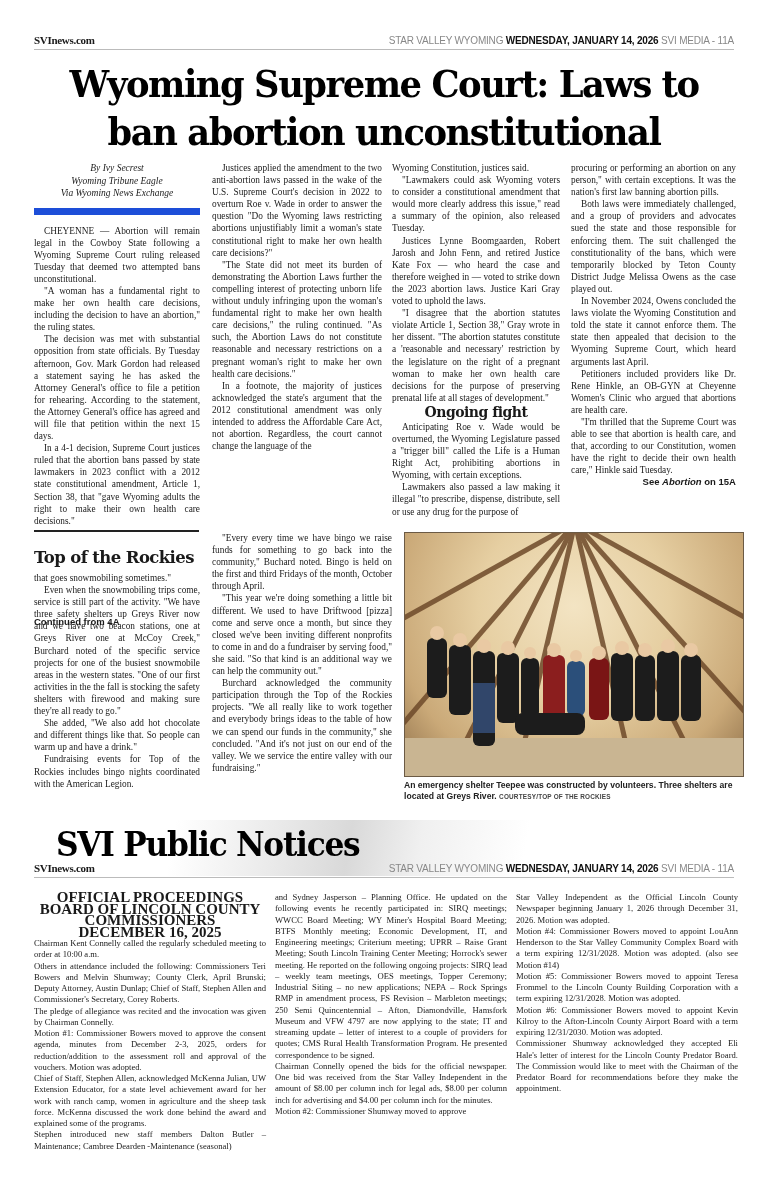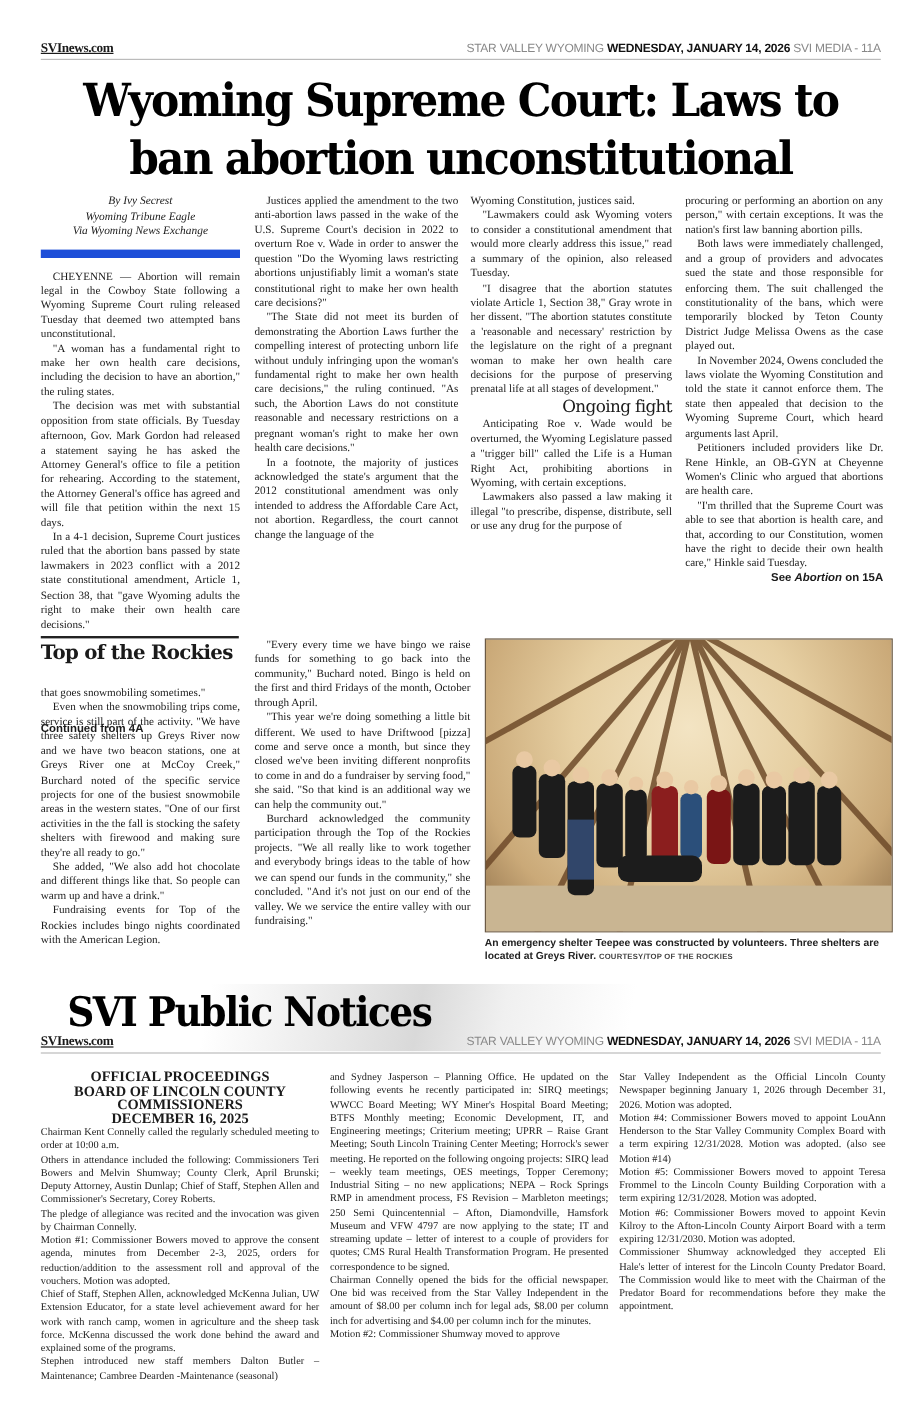--- a/index.html
+++ b/index.html
@@ -1,42 +1,42 @@
 <!DOCTYPE html>
 <html><head>
 <meta charset="utf-8">
 <style>
   * { box-sizing: border-box; margin: 0; padding: 0; }
   html, body { width: 768px; height: 1187px; background: #fff; overflow: hidden; }
   body { position: relative; font-family: "Liberation Serif", "DejaVu Serif", serif; color: #1a1a1a; }
   .folio { position: absolute; left: 34px; width: 700px; height: 20px; border-bottom: 1px solid #bbb; }
-  .folio .site { position: absolute; left: 0; bottom: 3px; font-family: "Liberation Serif", serif; font-size: 11px; font-weight: bold; letter-spacing: -0.3px; text-decoration: underline; }
+  .folio .site { position: absolute; left: 0; bottom: 3px; font-family: "Liberation Serif", serif; font-size: 11px; font-weight: bold; letter-spacing: -0.3px; }
   .folio .dateline { position: absolute; right: 0; bottom: 3px; font-family: "Liberation Sans", sans-serif; font-size: 10px; color: #888; letter-spacing: -0.2px; margin-left: 36px; }
   .folio .dateline b { color: #111; font-weight: bold; }
   .headline { position: absolute; left: 34px; width: 700px; top: 60px; text-align: center; font-family: "DejaVu Serif", serif; font-weight: bold; font-size: 38px; line-height: 48px; letter-spacing: -1.6px; color: #000; transform: scaleX(0.93); transform-origin: center top; }
   .col { position: absolute; font-size: 9.3px; line-height: 12.1px; text-align: justify; }
   .col p { text-indent: 10px; }
   .col p.noindent { text-indent: 0; }
   .byline { text-align: center; font-style: italic; font-size: 9.5px; line-height: 12.5px; padding-bottom: 8px; border-bottom: 7px solid #1d4ed8; margin-bottom: 10px; }
-  .subhead { text-align: right; font-weight: normal; font-size: 14px; line-height: 17px; font-family: "DejaVu Serif", serif; letter-spacing: -0.5px; }
+  .subhead { text-align: center; font-weight: bold; font-size: 14px; line-height: 17px; font-family: "DejaVu Serif", serif; letter-spacing: -0.5px; }
   .jump { text-align: right; font-family: "Liberation Sans", sans-serif; font-weight: bold; font-size: 9.5px; }
   .jump i { font-style: italic; }
-  .kicker-head { position: absolute; left: 34px; top: 530px; width: 165px; border-top: 2px solid #222; padding-top: 2px; }
+  .kicker-head { position: absolute; left: 34px; top: 530px; width: 165px; border-top: 2px solid #222; padding-top: 16px; }
   .kicker-head .t { font-family: "DejaVu Serif", serif; font-weight: bold; font-size: 16.5px; letter-spacing: -0.6px; line-height: 20px; }
   .kicker-head .s { font-family: "Liberation Sans", sans-serif; font-weight: bold; font-size: 9.5px; line-height: 11px; margin-top: 48px; }
   .photo { position: absolute; left: 404px; top: 532px; width: 340px; height: 245px; overflow: hidden; border: 1px solid #6b5a45;
     background: radial-gradient(ellipse at 50% 30%, #f3e4c3 0%, #e6cfa2 40%, #caa978 75%, #8e6f49 100%); }
   .caption { position: absolute; left: 404px; top: 780px; width: 342px; font-family: "Liberation Sans", sans-serif; font-size: 8.6px; line-height: 11px; font-weight: bold; color: #222; }
   .caption .credit { font-size: 6.4px; font-weight: bold; color: #444; letter-spacing: 0.2px; }
   .notices-banner { position: absolute; left: 34px; top: 820px; width: 700px; height: 56px; overflow: hidden;
     background: linear-gradient(100deg, #fff 0%, #fff 20%, #e9e9e9 35%, #d9d9d9 45%, #f0f0f0 55%, #fff 70%); }
   .notices-banner .t { position: absolute; left: 22px; top: 4px; font-family: "DejaVu Serif", serif; font-weight: bold; font-size: 34px; letter-spacing: -1.4px; color: #000; transform: scaleX(0.92); transform-origin: left top; }
   .ncol { position: absolute; font-size: 8.6px; line-height: 11.25px; text-align: justify; }
   .ncol p { margin: 0; }
-  .nhead { text-align: center; font-weight: bold; font-size: 12px; line-height: 11.5px; }
+  .nhead { text-align: center; font-weight: bold; font-size: 15px; line-height: 11.5px; }
 </style>
 </head>
 <body>
 
 <div class="folio" style="top:30px;">
   <span class="site">SVInews.com</span>
   <span class="dateline">
     <span>STAR VALLEY WYOMING</span>
     <b>WEDNESDAY, JANUARY 14, 2026</b>
     <span>SVI MEDIA - 11A</span>
@@ -59,20 +59,21 @@
 
 <div class="col" style="left:212px; top:162px; width:170px;">
   <p>Justices applied the amendment to the two anti-abortion laws passed in the wake of the U.S. Supreme Court's decision in 2022 to overturn Roe v. Wade in order to answer the question "Do the Wyoming laws restricting abortions unjustifiably limit a woman's state constitutional right to make her own health care decisions?"</p>
   <p>"The State did not meet its burden of demonstrating the Abortion Laws further the compelling interest of protecting unborn life without unduly infringing upon the woman's fundamental right to make her own health care decisions," the ruling continued. "As such, the Abortion Laws do not constitute reasonable and necessary restrictions on a pregnant woman's right to make her own health care decisions."</p>
   <p>In a footnote, the majority of justices acknowledged the state's argument that the 2012 constitutional amendment was only intended to address the Affordable Care Act, not abortion. Regardless, the court cannot change the language of the</p>
 </div>
 
 <div class="col" style="left:392px; top:162px; width:168px;">
   <p class="noindent">Wyoming Constitution, justices said.</p>
   <p>"Lawmakers could ask Wyoming voters to consider a constitutional amendment that would more clearly address this issue," read a summary of the opinion, also released Tuesday.</p>
+  <p>Justices Lynne Boomgaarden, Robert Jarosh and John Fenn, and retired Justice Kate Fox — who heard the case and therefore weighed in — voted to strike down the 2023 abortion laws. Justice Kari Gray voted to uphold the laws.</p>
   <p>"I disagree that the abortion statutes violate Article 1, Section 38," Gray wrote in her dissent. "The abortion statutes constitute a 'reasonable and necessary' restriction by the legislature on the right of a pregnant woman to make her own health care decisions for the purpose of preserving prenatal life at all stages of development."</p>
   <div class="subhead">Ongoing fight</div>
   <p>Anticipating Roe v. Wade would be overturned, the Wyoming Legislature passed a "trigger bill" called the Life is a Human Right Act, prohibiting abortions in Wyoming, with certain exceptions.</p>
   <p>Lawmakers also passed a law making it illegal "to prescribe, dispense, distribute, sell or use any drug for the purpose of</p>
 </div>
 
 <div class="col" style="left:571px; top:162px; width:165px;">
   <p class="noindent">procuring or performing an abortion on any person," with certain exceptions. It was the nation's first law banning abortion pills.</p>
   <p>Both laws were immediately challenged, and a group of providers and advocates sued the state and those responsible for enforcing them. The suit challenged the constitutionality of the bans, which were temporarily blocked by Teton County District Judge Melissa Owens as the case played out.</p>
   <p>In November 2024, Owens concluded the laws violate the Wyoming Constitution and told the state it cannot enforce them. The state then appealed that decision to the Wyoming Supreme Court, which heard arguments last April.</p>

